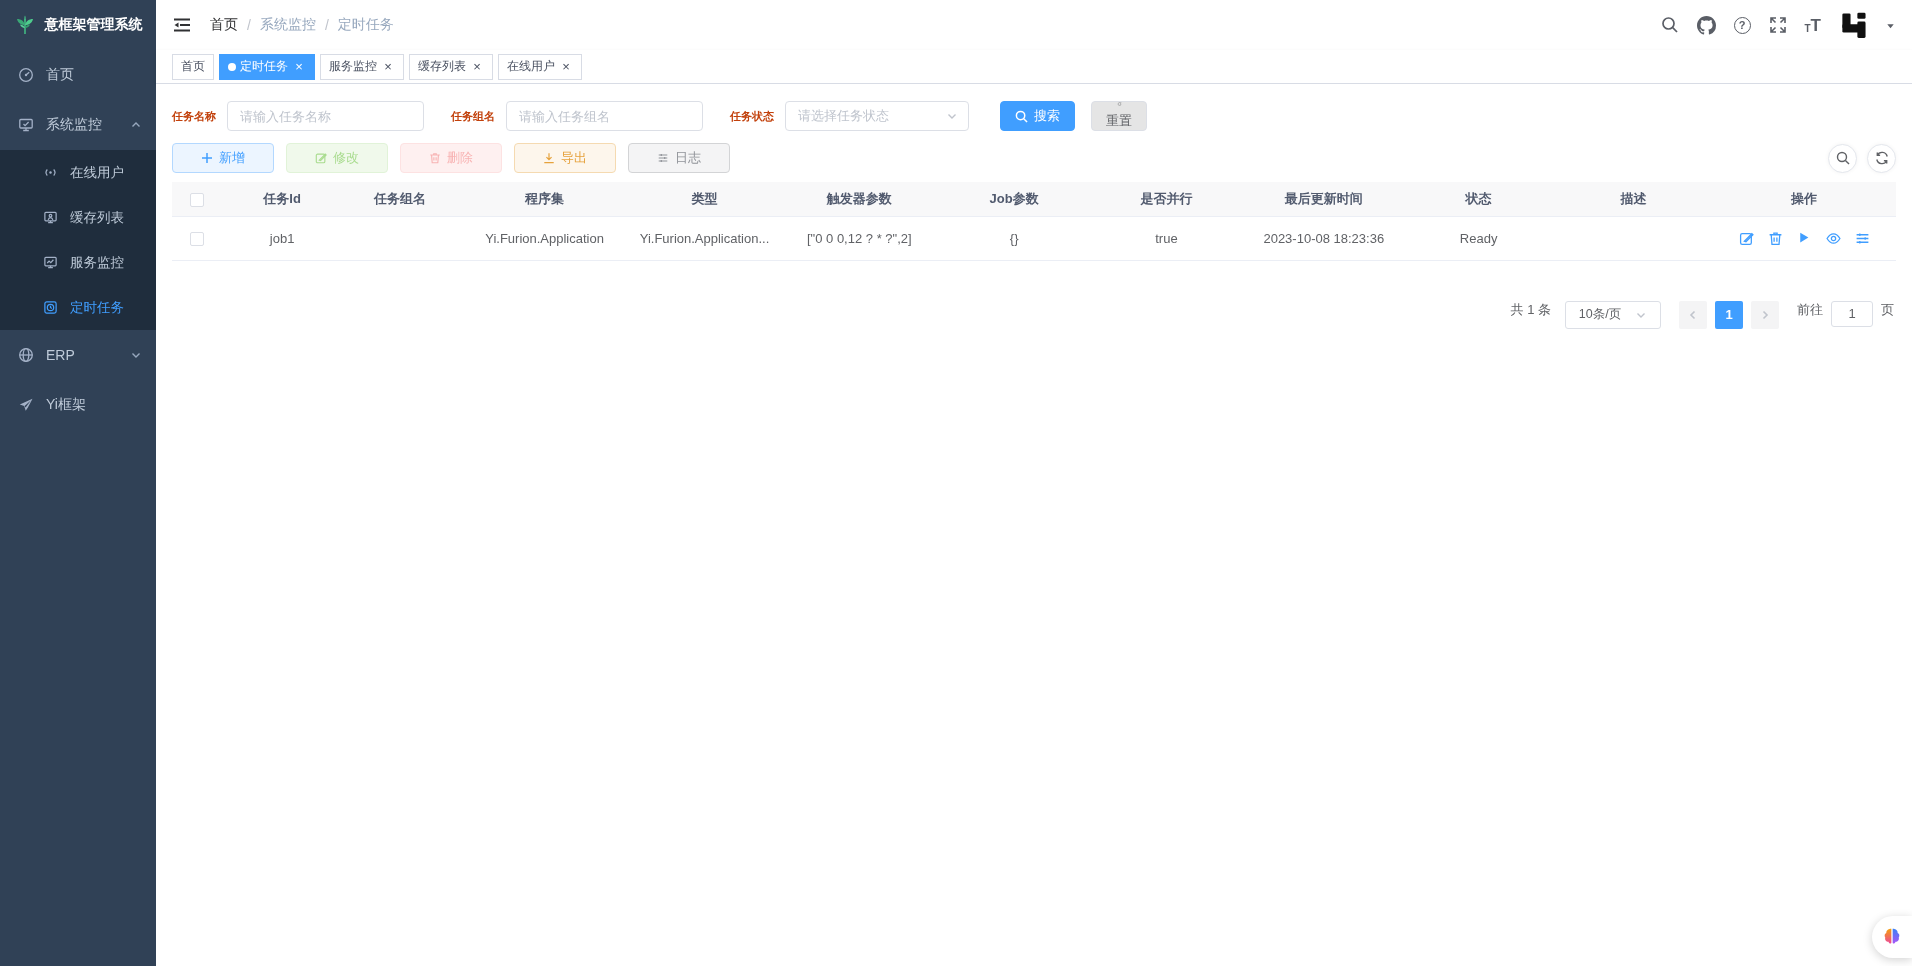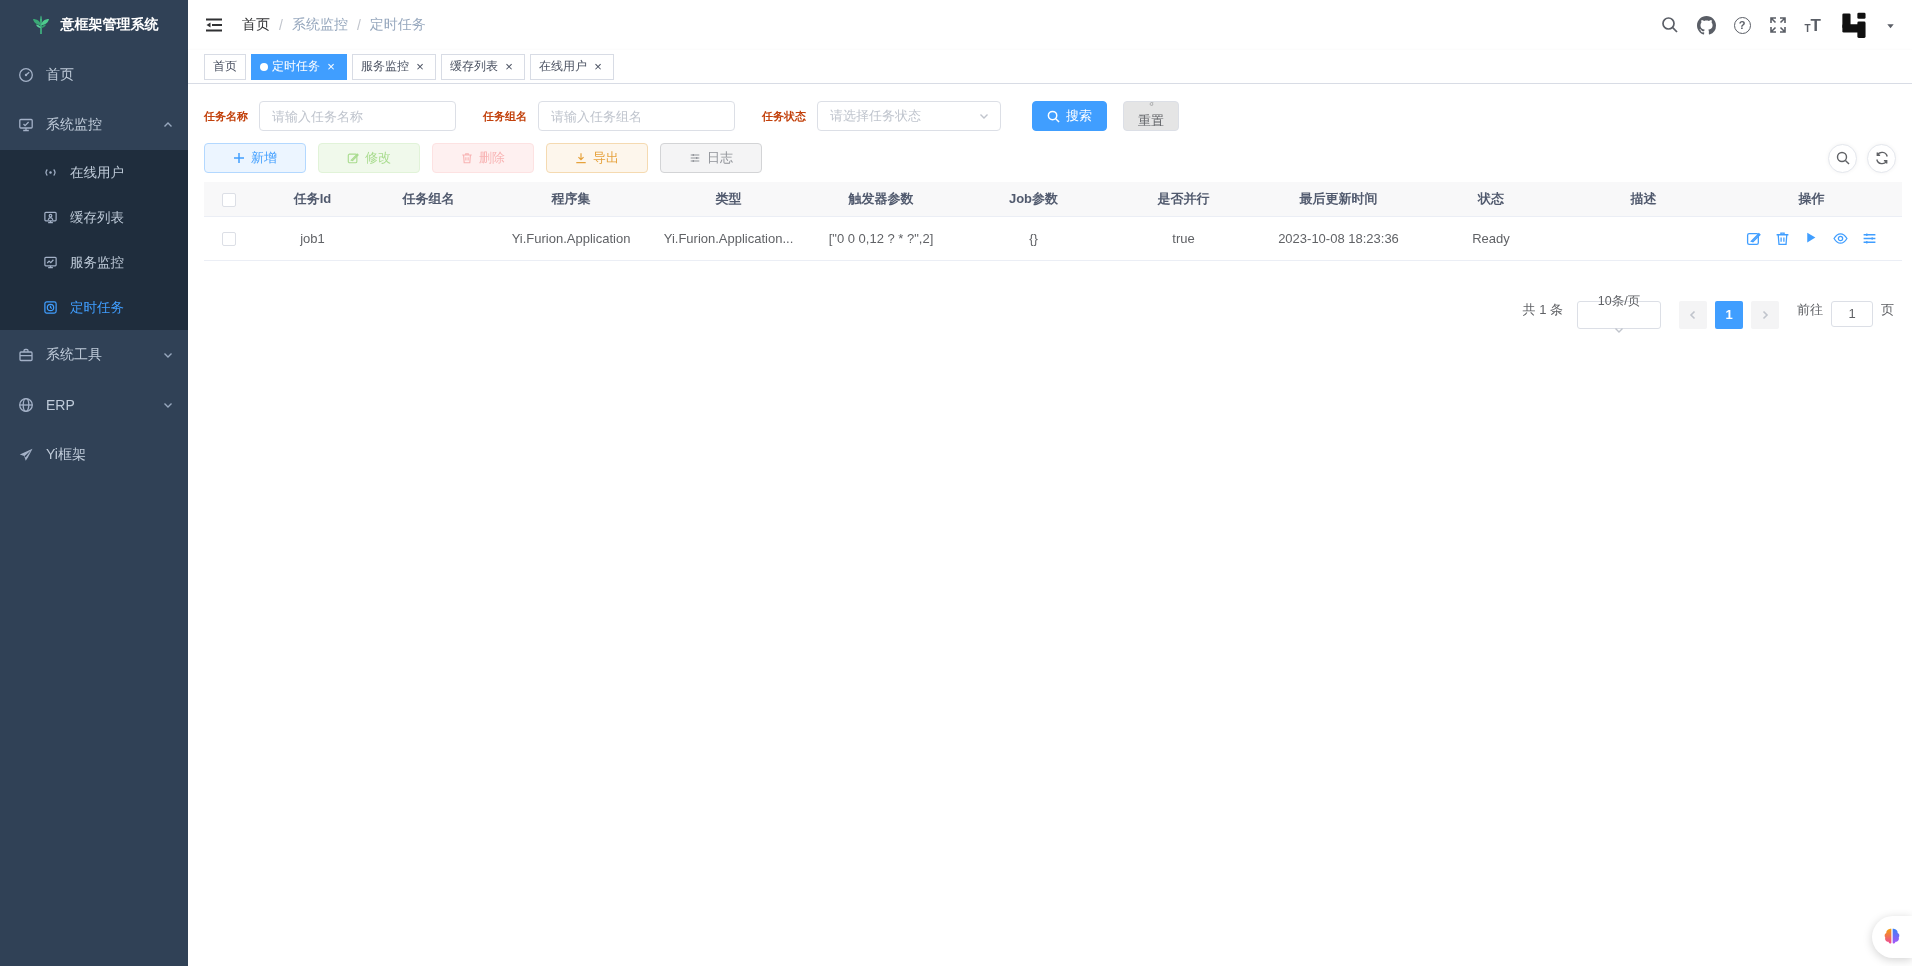--- a/index.html
+++ b/index.html
@@ -1,21 +1,21 @@
 <!DOCTYPE html>
 <html><head>
 <meta charset="utf-8">
 <style>
   * { box-sizing: border-box; margin:0; padding:0; }
   html,body { width:1912px; height:966px; overflow:hidden; }
   body { font-family:"Liberation Sans","DejaVu Sans",sans-serif; background:#f0f2f5; font-size:14px; }
   .screen { width:1912px; height:966px; display:flex; background:#fff; position:relative; }
 
   
-  .sidebar { width:188px; height:100%; background:#304156; flex-shrink:0; display:flex; flex-direction:column; }
+  .sidebar { width:156px; height:100%; background:#304156; flex-shrink:0; display:flex; flex-direction:column; }
   .logo-row { height:50px; display:flex; align-items:center; justify-content:center; gap:9px; cursor:pointer; }
   .logo-title { color:#fff; font-weight:bold; font-size:14px; white-space:nowrap; }
   .menu { flex:1; overflow:hidden; }
   .menu-item { height:50px; display:flex; align-items:center; gap:12px; padding:0 14px 0 18px; color:#bfcbd9; font-size:14px; cursor:pointer; }
   .menu-item .mi-icon { width:16px; height:16px; display:flex; align-items:center; justify-content:center; color:#a3b1c7; }
   .menu-item .chev { margin-left:auto; color:#97a8be; display:flex; }
   .submenu { background:#1f2d3d; }
   .submenu .menu-item { height:45px; padding-left:42px; font-size:13.5px; }
   .submenu .menu-item.active { color:#409eff; }
   .submenu .menu-item.active .mi-icon { color:#409eff; }
@@ -70,21 +70,21 @@
 
   table.grid { width:100%; border-collapse:collapse; table-layout:fixed; font-size:13px; color:#606266; }
   table.grid th { background:#f8f8f9; height:34px; font-weight:700; color:#515a6e; border-bottom:1px solid #ebeef5; text-align:center; font-size:13px; }
   table.grid td { height:44px; border-bottom:1px solid #ebeef5; text-align:center; overflow:hidden; white-space:nowrap; text-overflow:ellipsis; }
   .cb { width:14px; height:14px; border:1px solid #dcdfe6; border-radius:2px; display:inline-block; background:#fff; cursor:pointer; vertical-align:middle; }
   .op-icons { display:flex; align-items:center; justify-content:center; gap:14px; color:#409eff; }
   .op-ic { width:15px; height:15px; display:flex; cursor:pointer; color:#409eff; }
 
   .pagination { display:flex; justify-content:flex-end; margin-top:40px; font-size:13px; color:#606266; }
   .pg-total { margin-right:14px; }
-  .pg-size { width:84px; height:28px; border:1px solid #dcdfe6; border-radius:3px; display:flex; align-items:center; justify-content:center; gap:14px; cursor:pointer; margin-right:18px; font-size:12.5px; color:#606266; background:#fff;flex-direction:column; }
+  .pg-size { width:96px; height:28px; border:1px solid #dcdfe6; border-radius:3px; display:flex; align-items:center; justify-content:center; gap:14px; cursor:pointer; margin-right:18px; font-size:12.5px; color:#606266; background:#fff; }
   .pg-size .sel-arrow { color:#c0c4cc; display:flex; }
   .pg-btn { width:28px; height:28px; border-radius:2px; background:#f4f4f5; display:flex; align-items:center; justify-content:center; color:#c0c4cc; cursor:pointer; margin-right:8px; }
   .pg-page { width:28px; height:28px; border-radius:2px; background:#409eff; color:#fff; display:flex; align-items:center; justify-content:center; font-weight:600; margin-right:8px; cursor:pointer; }
   .pg-goto { margin-left:10px; margin-right:8px; }
   .pg-input { width:42px; height:26px; border:1px solid #dcdfe6; border-radius:3px; text-align:center; font-size:13px; color:#606266; outline:none; margin-right:8px; }
   .pg-unit { margin-right:2px; }
 
   .ai-fab { position:absolute; right:0; bottom:8px; width:40px; height:42px; background:#fff; border-radius:21px 0 0 21px; box-shadow:0 2px 10px rgba(0,0,0,.18); display:flex; align-items:center; justify-content:center; cursor:pointer; }
 
   svg { display:block; }
@@ -171,34 +171,20 @@
             <svg width="15" height="15" viewBox="0 0 16 16" fill="none" stroke="currentColor" stroke-width="1.3">
               <rect x="2" y="2" width="12" height="12" rx="2"></rect>
                 <circle cx="8" cy="8" r="3.4"></circle>
                 <path d="M8 6.2V8l1.4 1"></path>
             </svg>
           </span>
           <span>定时任务</span>
         </div>
       </div>
 
-      <div class="menu-item">
-        <span class="mi-icon">
-          <svg width="16" height="16" viewBox="0 0 16 16" fill="none" stroke="currentColor" stroke-width="1.3">
-            <rect x="2" y="5" width="12" height="8.5" rx="1"></rect>
-              <path d="M6 5V3.8A1.3 1.3 0 0 1 7.3 2.5h1.4A1.3 1.3 0 0 1 10 3.8V5M2 8.7h12"></path>
-          </svg>
-        </span>
-        <span>系统工具</span>
-        <span class="chev">
-          <svg width="12" height="12" viewBox="0 0 12 12" fill="none" stroke="currentColor" stroke-width="1.4">
-              <path d="M2.5 4.5 L6 8 L9.5 4.5"></path>
-            </svg>
-        </span>
-      </div>
 
       <div class="menu-item">
         <span class="mi-icon">
           <svg width="16" height="16" viewBox="0 0 16 16" fill="none" stroke="currentColor" stroke-width="1.3">
             <circle cx="8" cy="8" r="6.3"></circle>
               <ellipse cx="8" cy="8" rx="2.8" ry="6.3"></ellipse>
               <path d="M1.7 8h12.6"></path>
           </svg>
         </span>
         <span>ERP</span>

